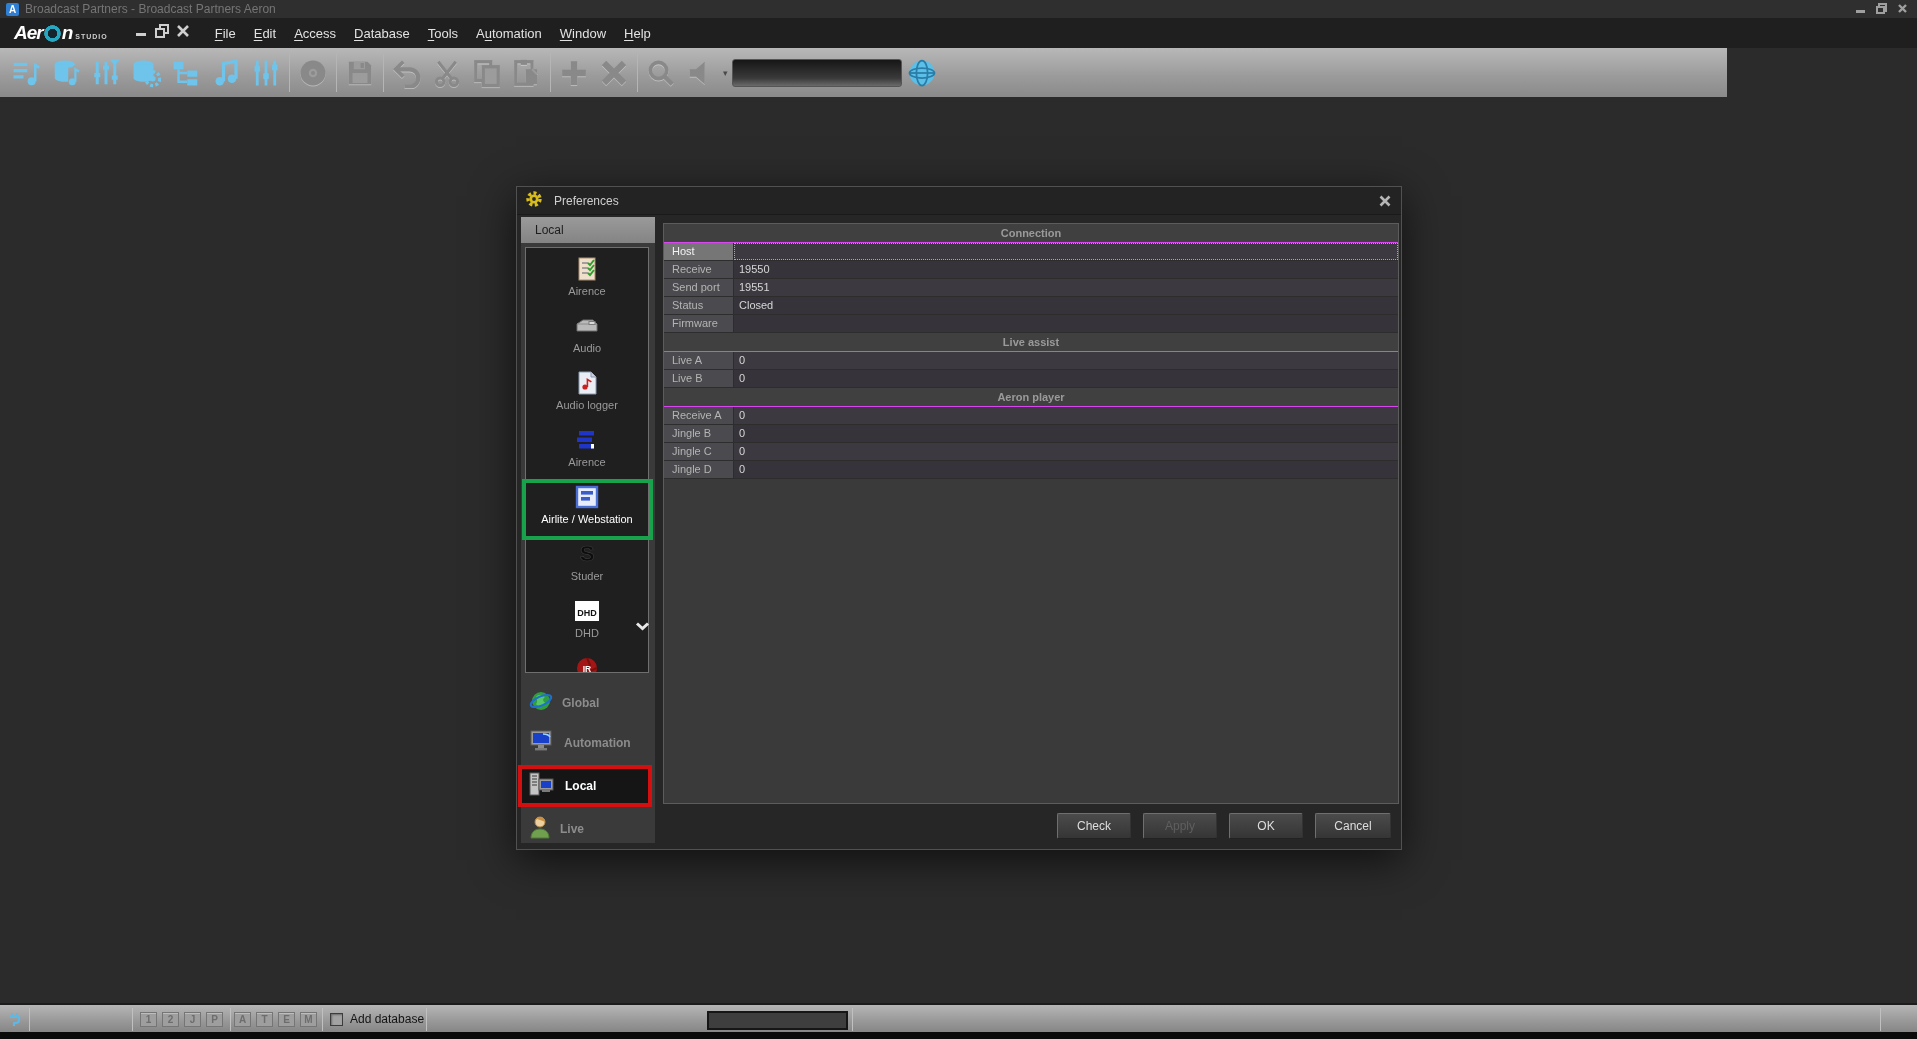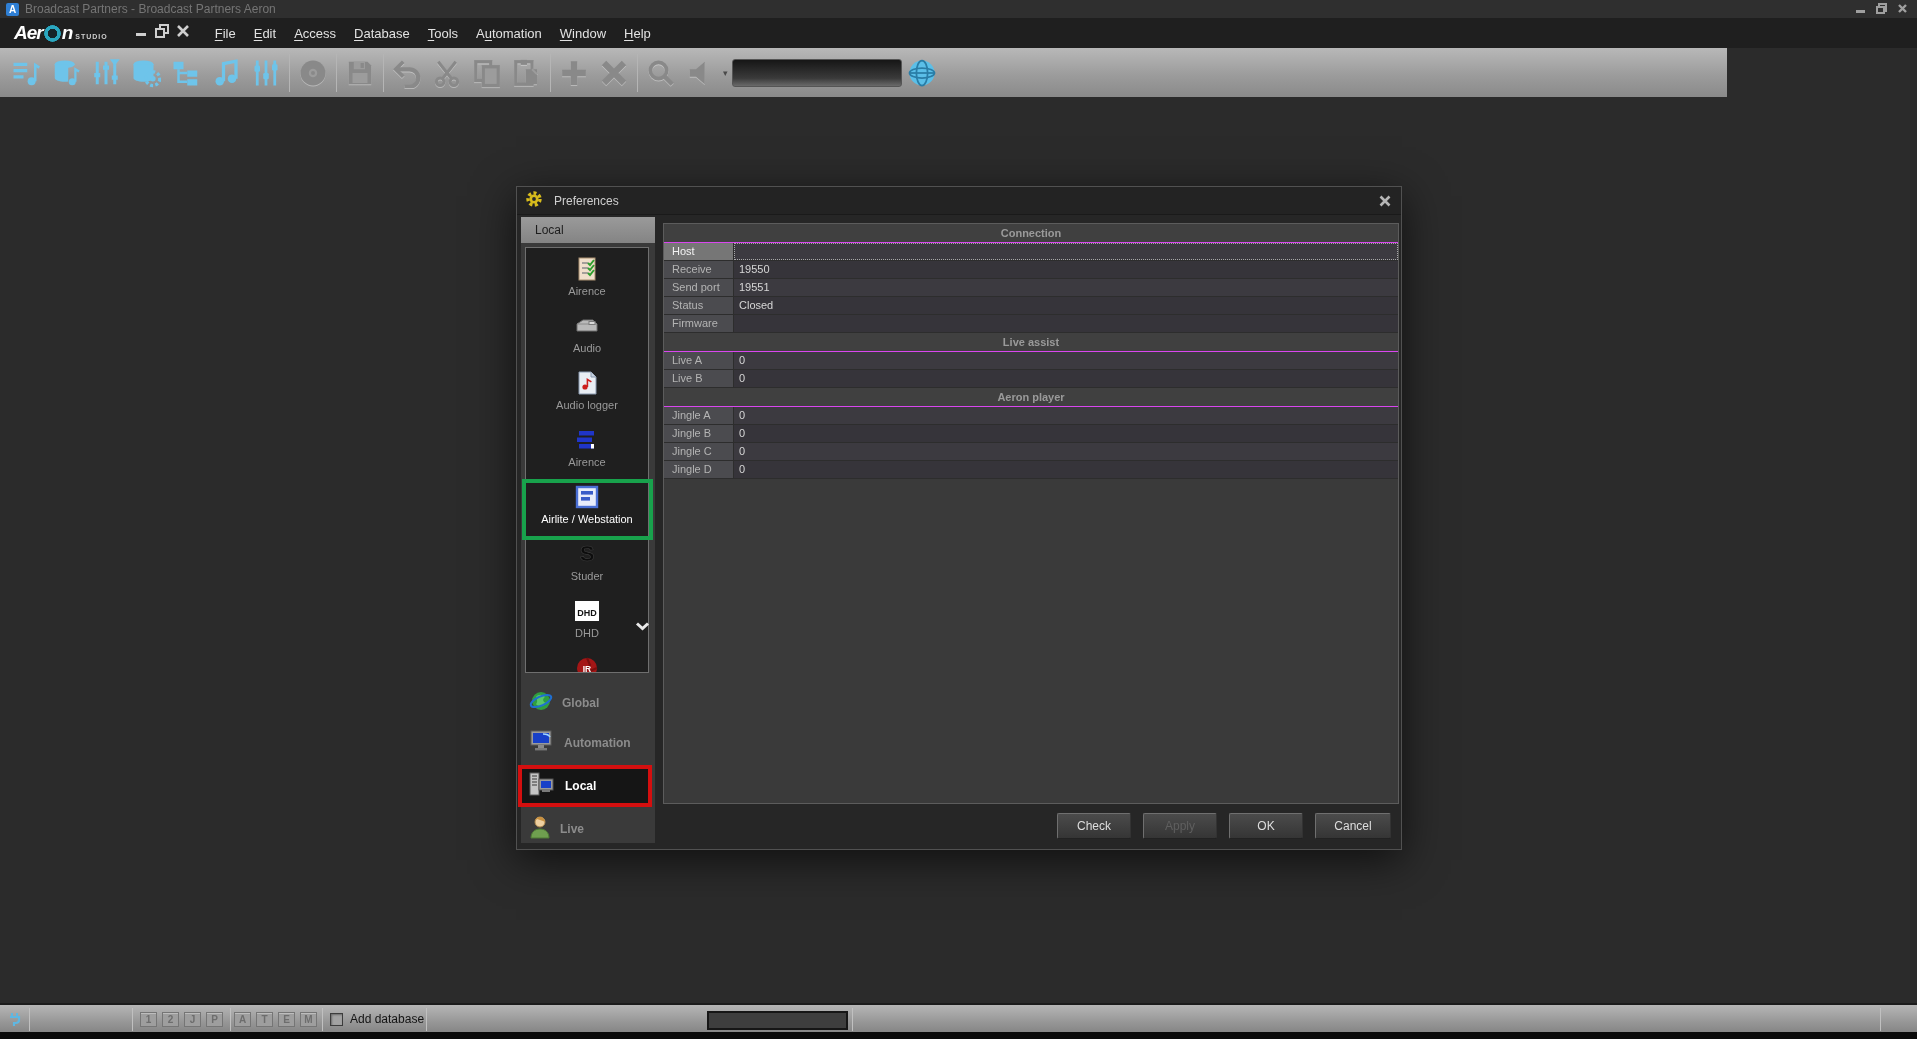--- a/index.html
+++ b/index.html
@@ -476,21 +476,21 @@
         <div class="frow alt0">
           <div class="flabel">Live A</div>
           <div class="fvalue">0</div>
         </div>
         <div class="frow alt1">
           <div class="flabel">Live B</div>
           <div class="fvalue">0</div>
         </div>
         <div class="sec-header">Aeron player</div>
         <div class="frow alt0">
-          <div class="flabel">Jingle A</div>
+          <div class="flabel">Receive A</div>
           <div class="fvalue">0</div>
         </div>
         <div class="frow alt1">
           <div class="flabel">Jingle B</div>
           <div class="fvalue">0</div>
         </div>
         <div class="frow alt0">
           <div class="flabel">Jingle C</div>
           <div class="fvalue">0</div>
         </div>

